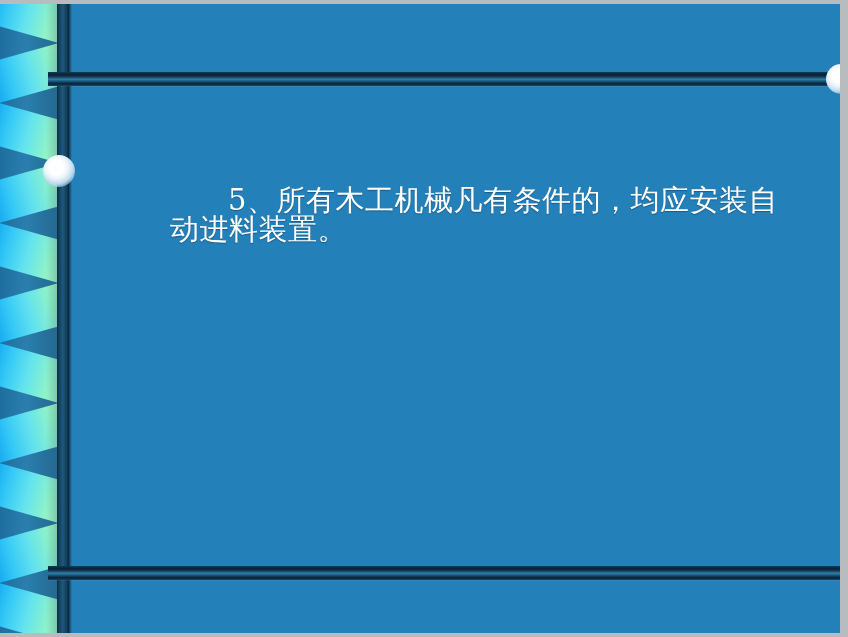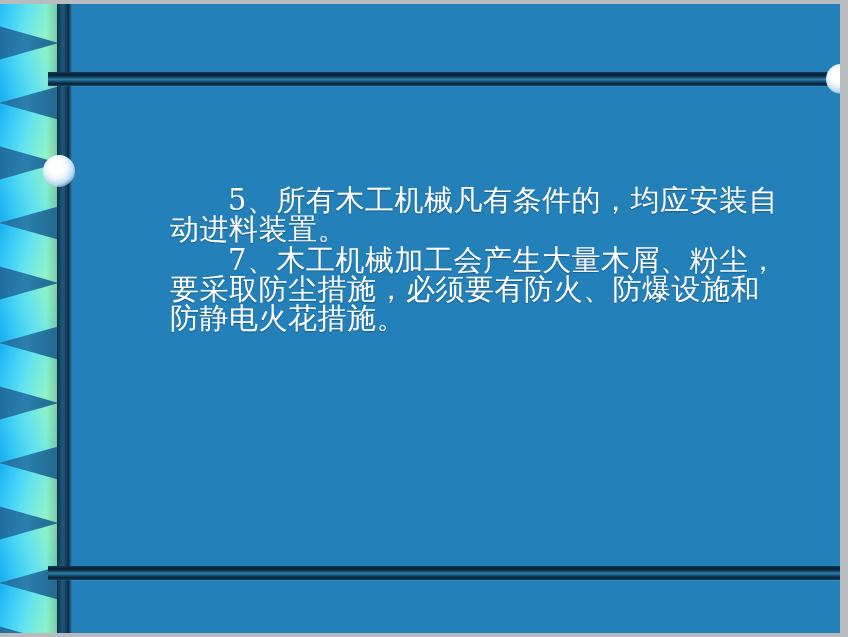--- a/index.html
+++ b/index.html
@@ -219,21 +219,20 @@
 
   <div class="rail" id="rail-top"></div>
   <div class="rail" id="rail-bottom"></div>
 
   <div class="orb" id="orb-left"></div>
   <div class="orb" id="orb-right"></div>
 
   <div id="body-region">
     <div id="text-block">
       <p>5、所有木工机械凡有条件的，均应安装自动进料装置。</p>
-      <p>7、木工机械加工会产生大量木屑、粉尘，要采取防尘措施，必须要有防火、防爆设施和防静电火花措施。</p>
     </div>
   </div>
 
   <div id="footer-region"></div>
 
   <div class="edge edge-top"></div>
   <div class="edge edge-bottom"></div>
   <div class="edge edge-right"></div>
 
 </div>

